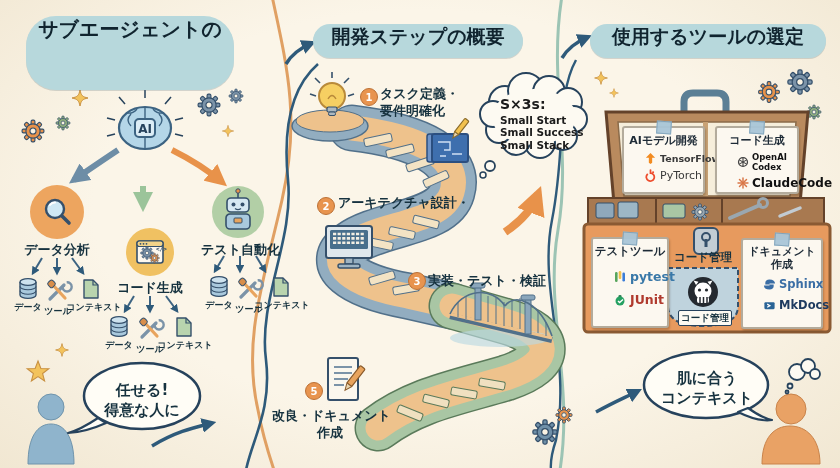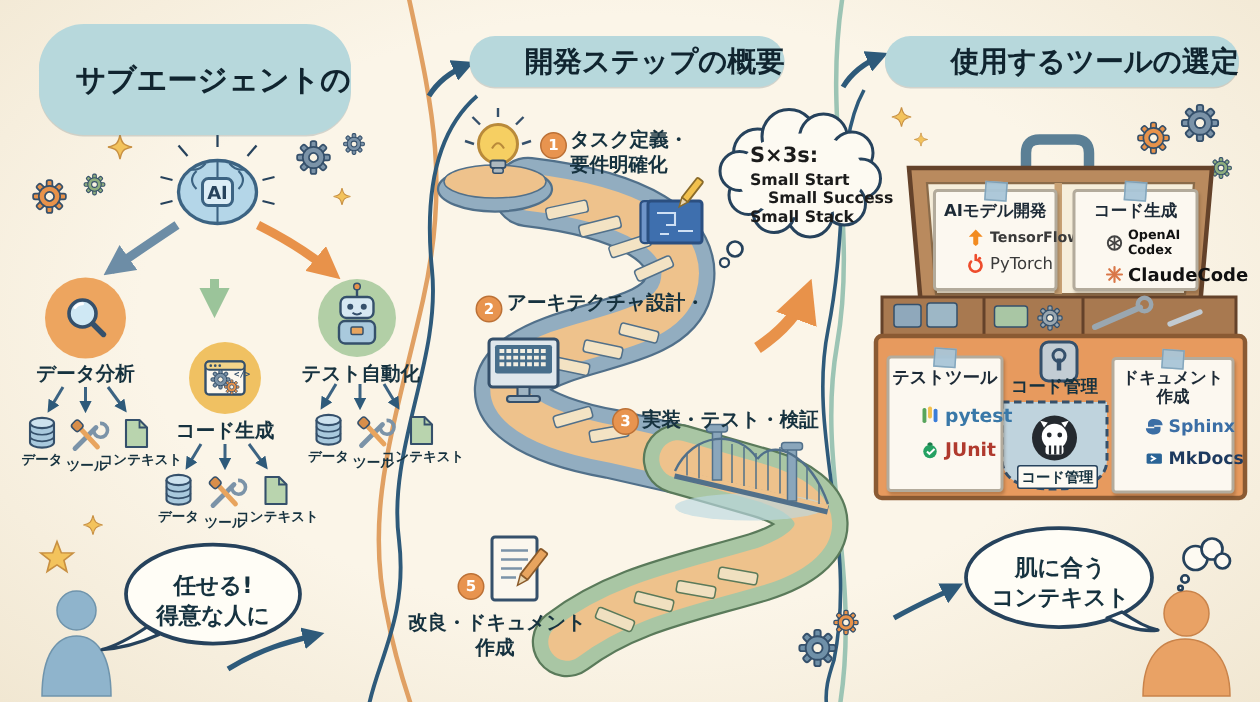--- a/index.html
+++ b/index.html
@@ -5,21 +5,21 @@
   html,body{margin:0;padding:0;}
   #stage{position:relative;width:840px;height:468px;overflow:hidden;
     background:#f9f2e2;
     background-image:radial-gradient(ellipse at 50% 45%, #fbf5e8 55%, #f1e7d2 100%);
     font-family:"DejaVu Sans",sans-serif;}
   #art{position:absolute;left:0;top:0;z-index:1;}
   .txt{position:absolute;z-index:3;color:#16323f;line-height:1.25;white-space:nowrap;}
   .b{font-weight:bold;}
   .ctr{text-align:center;}
   .title-bubble{position:absolute;z-index:2;background:#b7d8dc;border-radius:30px;
-    display:flex;align-items:center;justify-content:flex-end;
+    display:flex;flex-direction:column;align-items:center;justify-content:space-between;
     color:#10242f;font-weight:bold;box-shadow:0 1px 0 rgba(90,110,120,.25);}
   .badge{position:absolute;z-index:4;width:16px;height:16px;border-radius:50%;
     background:#e8944f;border:1.5px solid #bc7136;color:#fff;
     font:bold 10px "DejaVu Sans",sans-serif;display:flex;align-items:center;justify-content:center;}
   .leaf{font-size:9px;font-weight:bold;text-align:center;}
   .card{position:absolute;z-index:3;background:#fcf8f0;border:2px solid #b3ab9c;border-radius:3px;
     box-shadow:1px 2px 2px rgba(60,40,20,.25);}
   .tape{position:absolute;top:-7px;left:50%;transform:translateX(-50%) rotate(4deg);
     width:13px;height:11px;background:#a9c6d8;border:1px solid #7fa3bb;opacity:.95;}
   .card-title{font-weight:bold;color:#1d2a36;text-align:center;margin-top:5px;}
@@ -421,21 +421,21 @@
 <div class="txt b" style="left:428px;top:273px;font-size:13px;">実装・テスト・検証</div>
 <div class="badge" style="left:305px;top:382px;">5</div>
 <div class="txt b ctr" style="left:272px;top:408px;width:116px;font-size:13px;line-height:1.3;">
   <div>改良・ドキュメント</div>
   <div>作成</div>
 </div>
 
 <div class="txt" style="left:500px;top:96px;width:86px;color:#1b1b1b;">
   <div class="b" style="font-size:14px;">S×3s:</div>
   <div class="b" style="font-size:10.5px;line-height:1.22;">Small Start</div>
-  <div class="b" style="font-size:10.5px;line-height:1.22;margin-left:12px;">Small Success</div>
+  <div class="b" style="font-size:10.5px;line-height:1.22;">Small Success</div>
   <div class="b" style="font-size:10.5px;line-height:1.22;">Small Stack</div>
 </div>
 
 <div class="card" style="left:622px;top:126px;width:79px;height:64px;">
   <div class="tape"></div>
   <div class="card-title" style="font-size:11px;">AIモデル開発</div>
   <div class="trow">
     <svg width="13" height="13" viewBox="0 0 14 14">
           <path d="M7,1 L12,6.2 H8.8 V11.5 L7,13 L5.2,11.5 V6.2 H2 Z" fill="#f28b20"></path>
         </svg>

